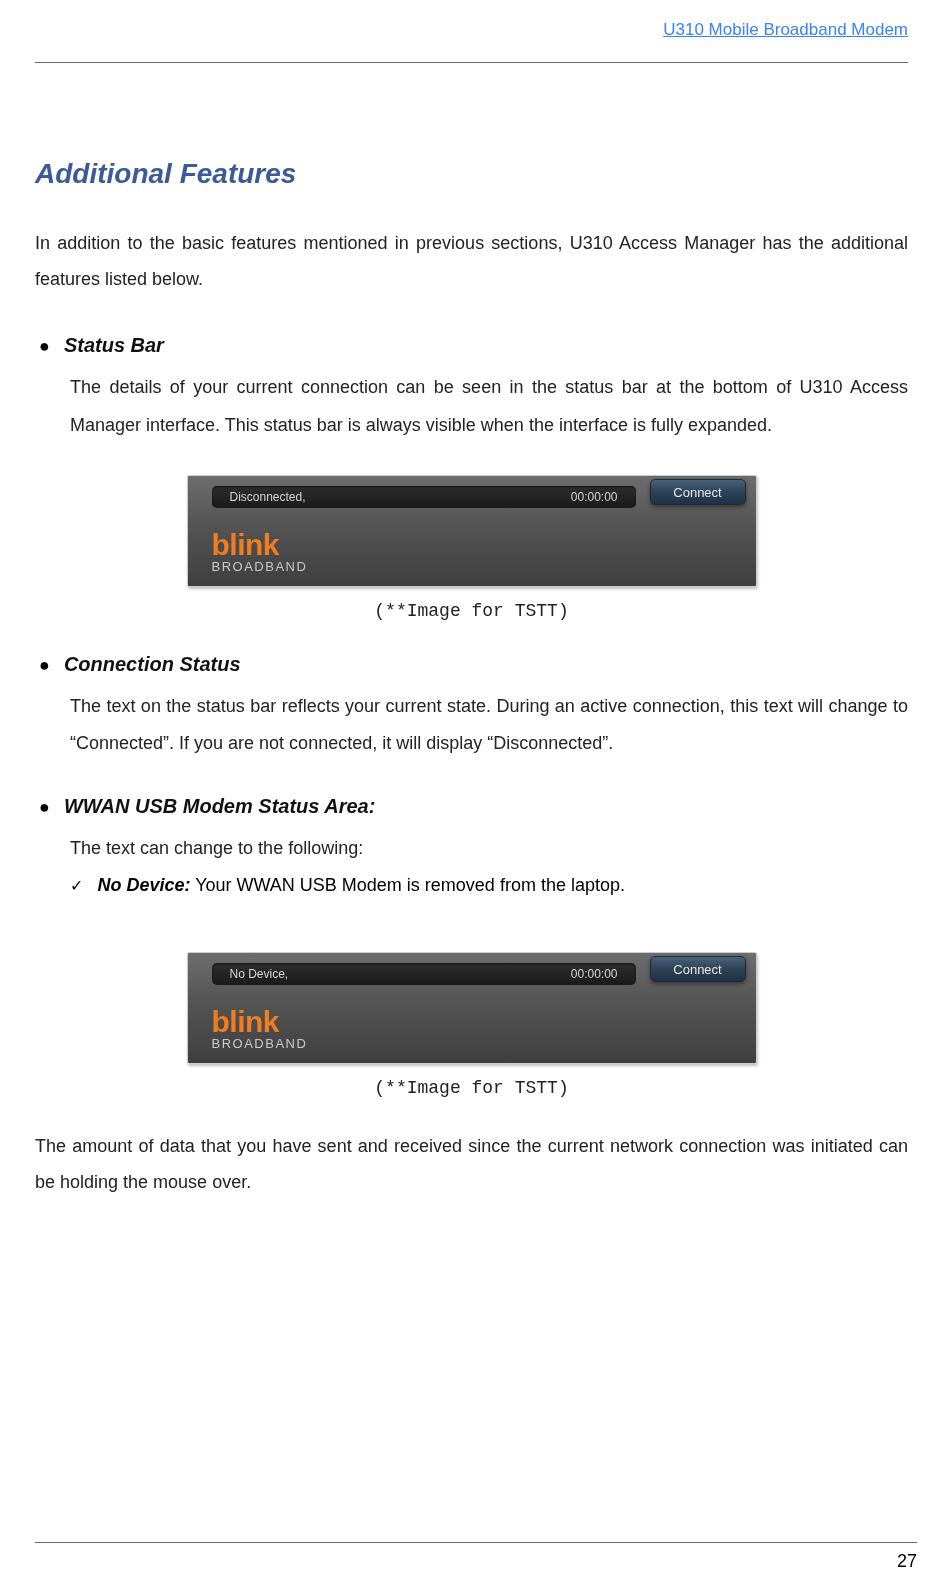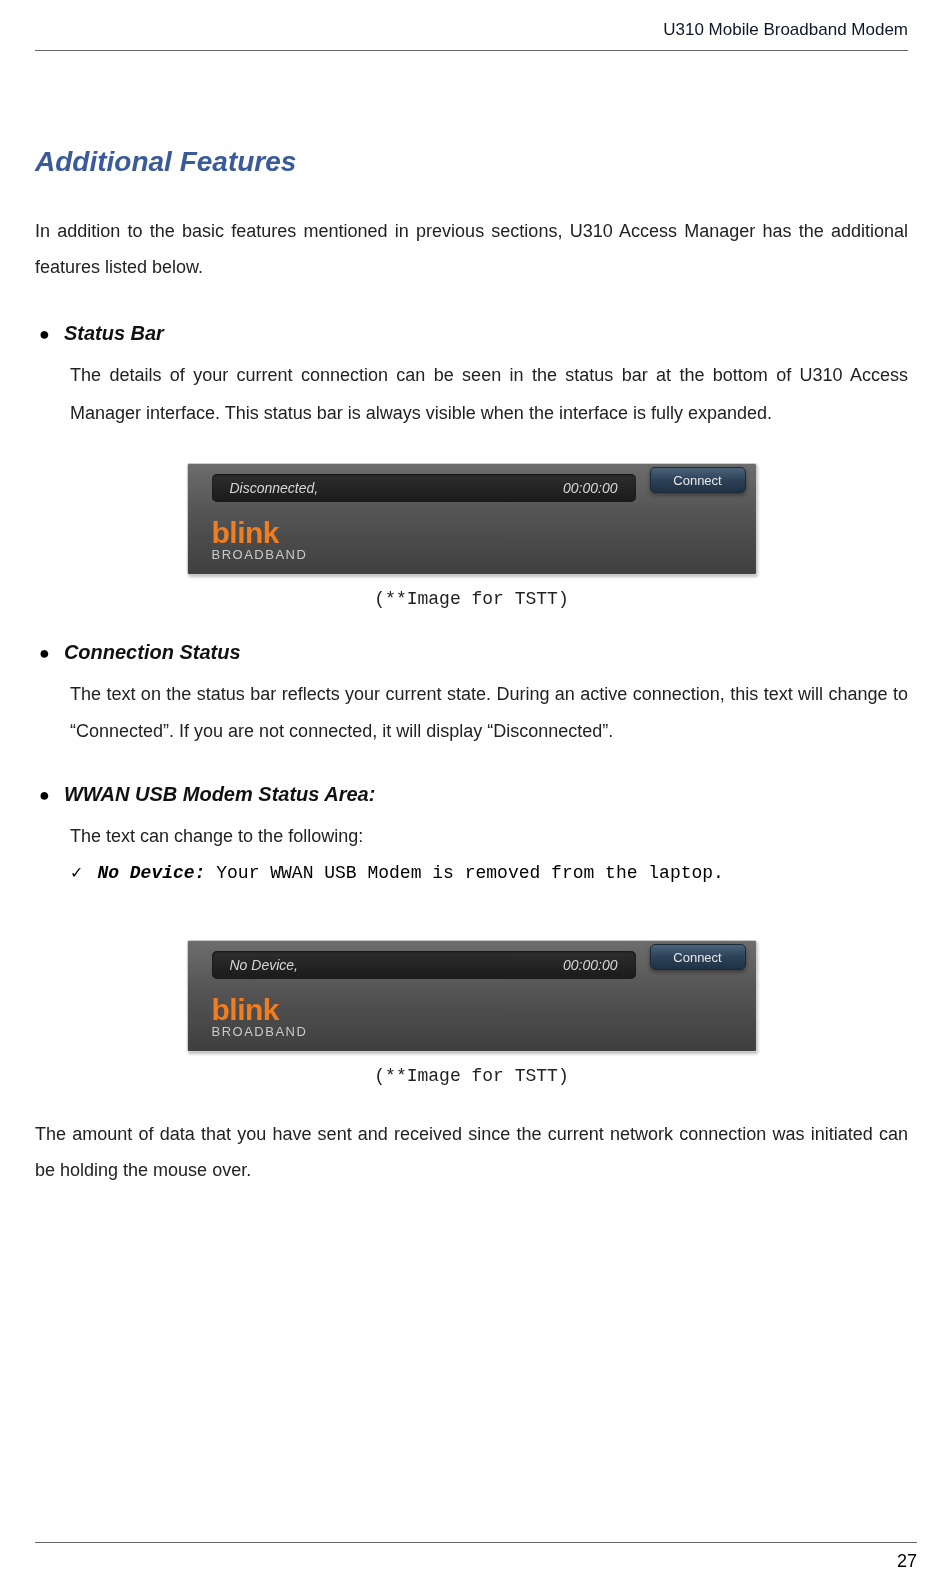--- a/index.html
+++ b/index.html
@@ -8,24 +8,25 @@
       height: 1596px;
       background: #ffffff;
       font-family: Verdana, Geneva, sans-serif;
       position: relative;
       padding: 20px 35px 25px 35px;
     }
     .header-region {
       text-align: right;
       font-family: Verdana, sans-serif;
       font-size: 17px;
-      color: #0f172a;
-      padding-bottom: 10px;
+      color: #3b82f6;
+      padding-bottom: 22px;
       border-bottom: 1.5px solid #666;
       margin-bottom: 95px;
+      text-decoration: underline;
     }
     .section-title {
       font-family: Verdana, sans-serif;
       font-weight: bold;
       font-style: italic;
       font-size: 28px;
       color: #3a5a9a;
       margin-bottom: 35px;
     }
     .body-text {
@@ -74,32 +75,31 @@
       background: linear-gradient(to bottom, #6d6d6d 0%, #545454 45%, #3f3f3f 100%);
       position: relative;
       border-radius: 2px;
       box-shadow: 1px 2px 3px rgba(0,0,0,0.25);
     }
     .status-strip {
       position: absolute;
       top: 10px;
       left: 24px;
       right: 120px;
-      height: 28px;
+      height: 22px;
       background: linear-gradient(to bottom, #2e2e2e, #1a1a1a);
       border-radius: 5px;
       display: flex;
       justify-content: space-between;
       align-items: center;
       padding: 0 18px;
       color: #d6d6d6;
       font-family: Arial, sans-serif;
-      font-size: 14px;
+      font-size: 12px;
       box-shadow: inset 0 1px 2px rgba(0,0,0,0.6);
-      font-style: italic;
     }
     .brand-wrap {
       position: absolute;
       bottom: 12px;
       left: 24px;
     }
     .brand-main {
       font-family: Arial, sans-serif;
       font-weight: bold;
       font-size: 30px;
@@ -141,21 +141,21 @@
     .sub-bullet {
       display: flex;
       gap: 14px;
       margin-left: 35px;
       align-items: baseline;
     }
     .check {
       font-size: 16px;
     }
     .sub-bullet-text {
-      font-family: Liberation Mono, monospace;
+      font-family: Liberation Sans, sans-serif;
       font-size: 18px;
       line-height: 1.9;
     }
     .footer-region {
       position: absolute;
       bottom: 24px;
       left: 35px;
       right: 26px;
       border-top: 1.5px solid #666;
       padding-top: 8px;

